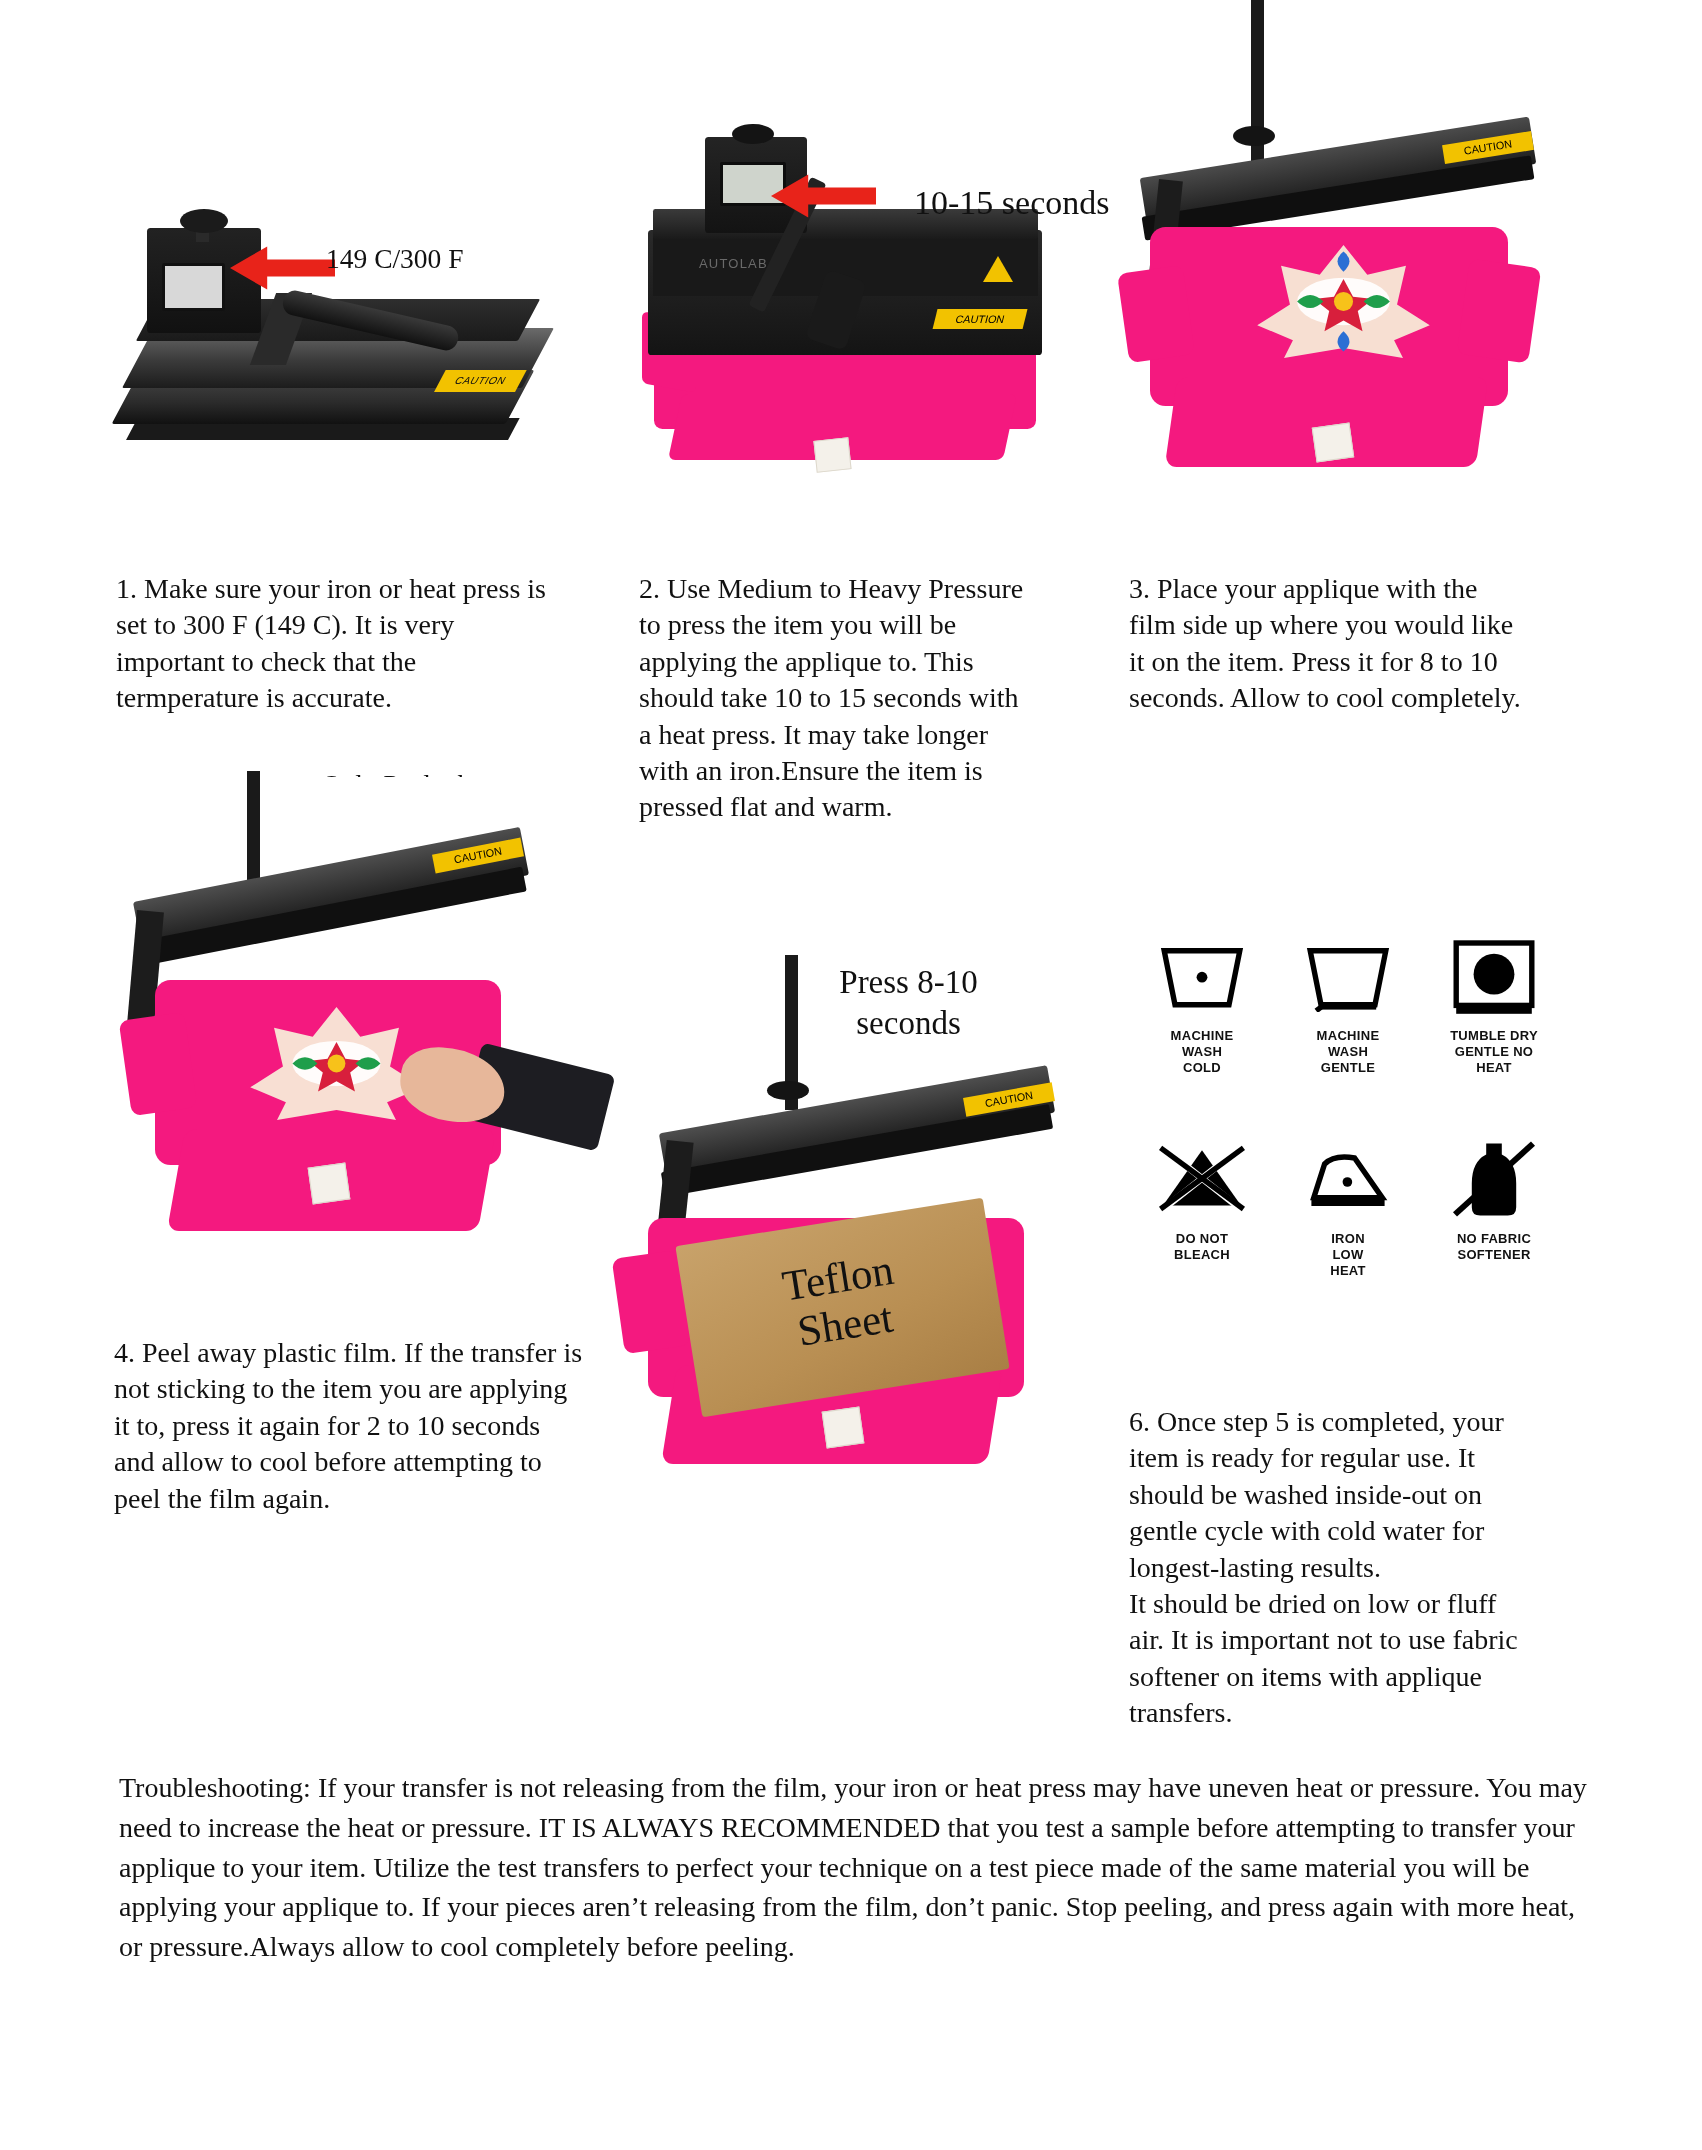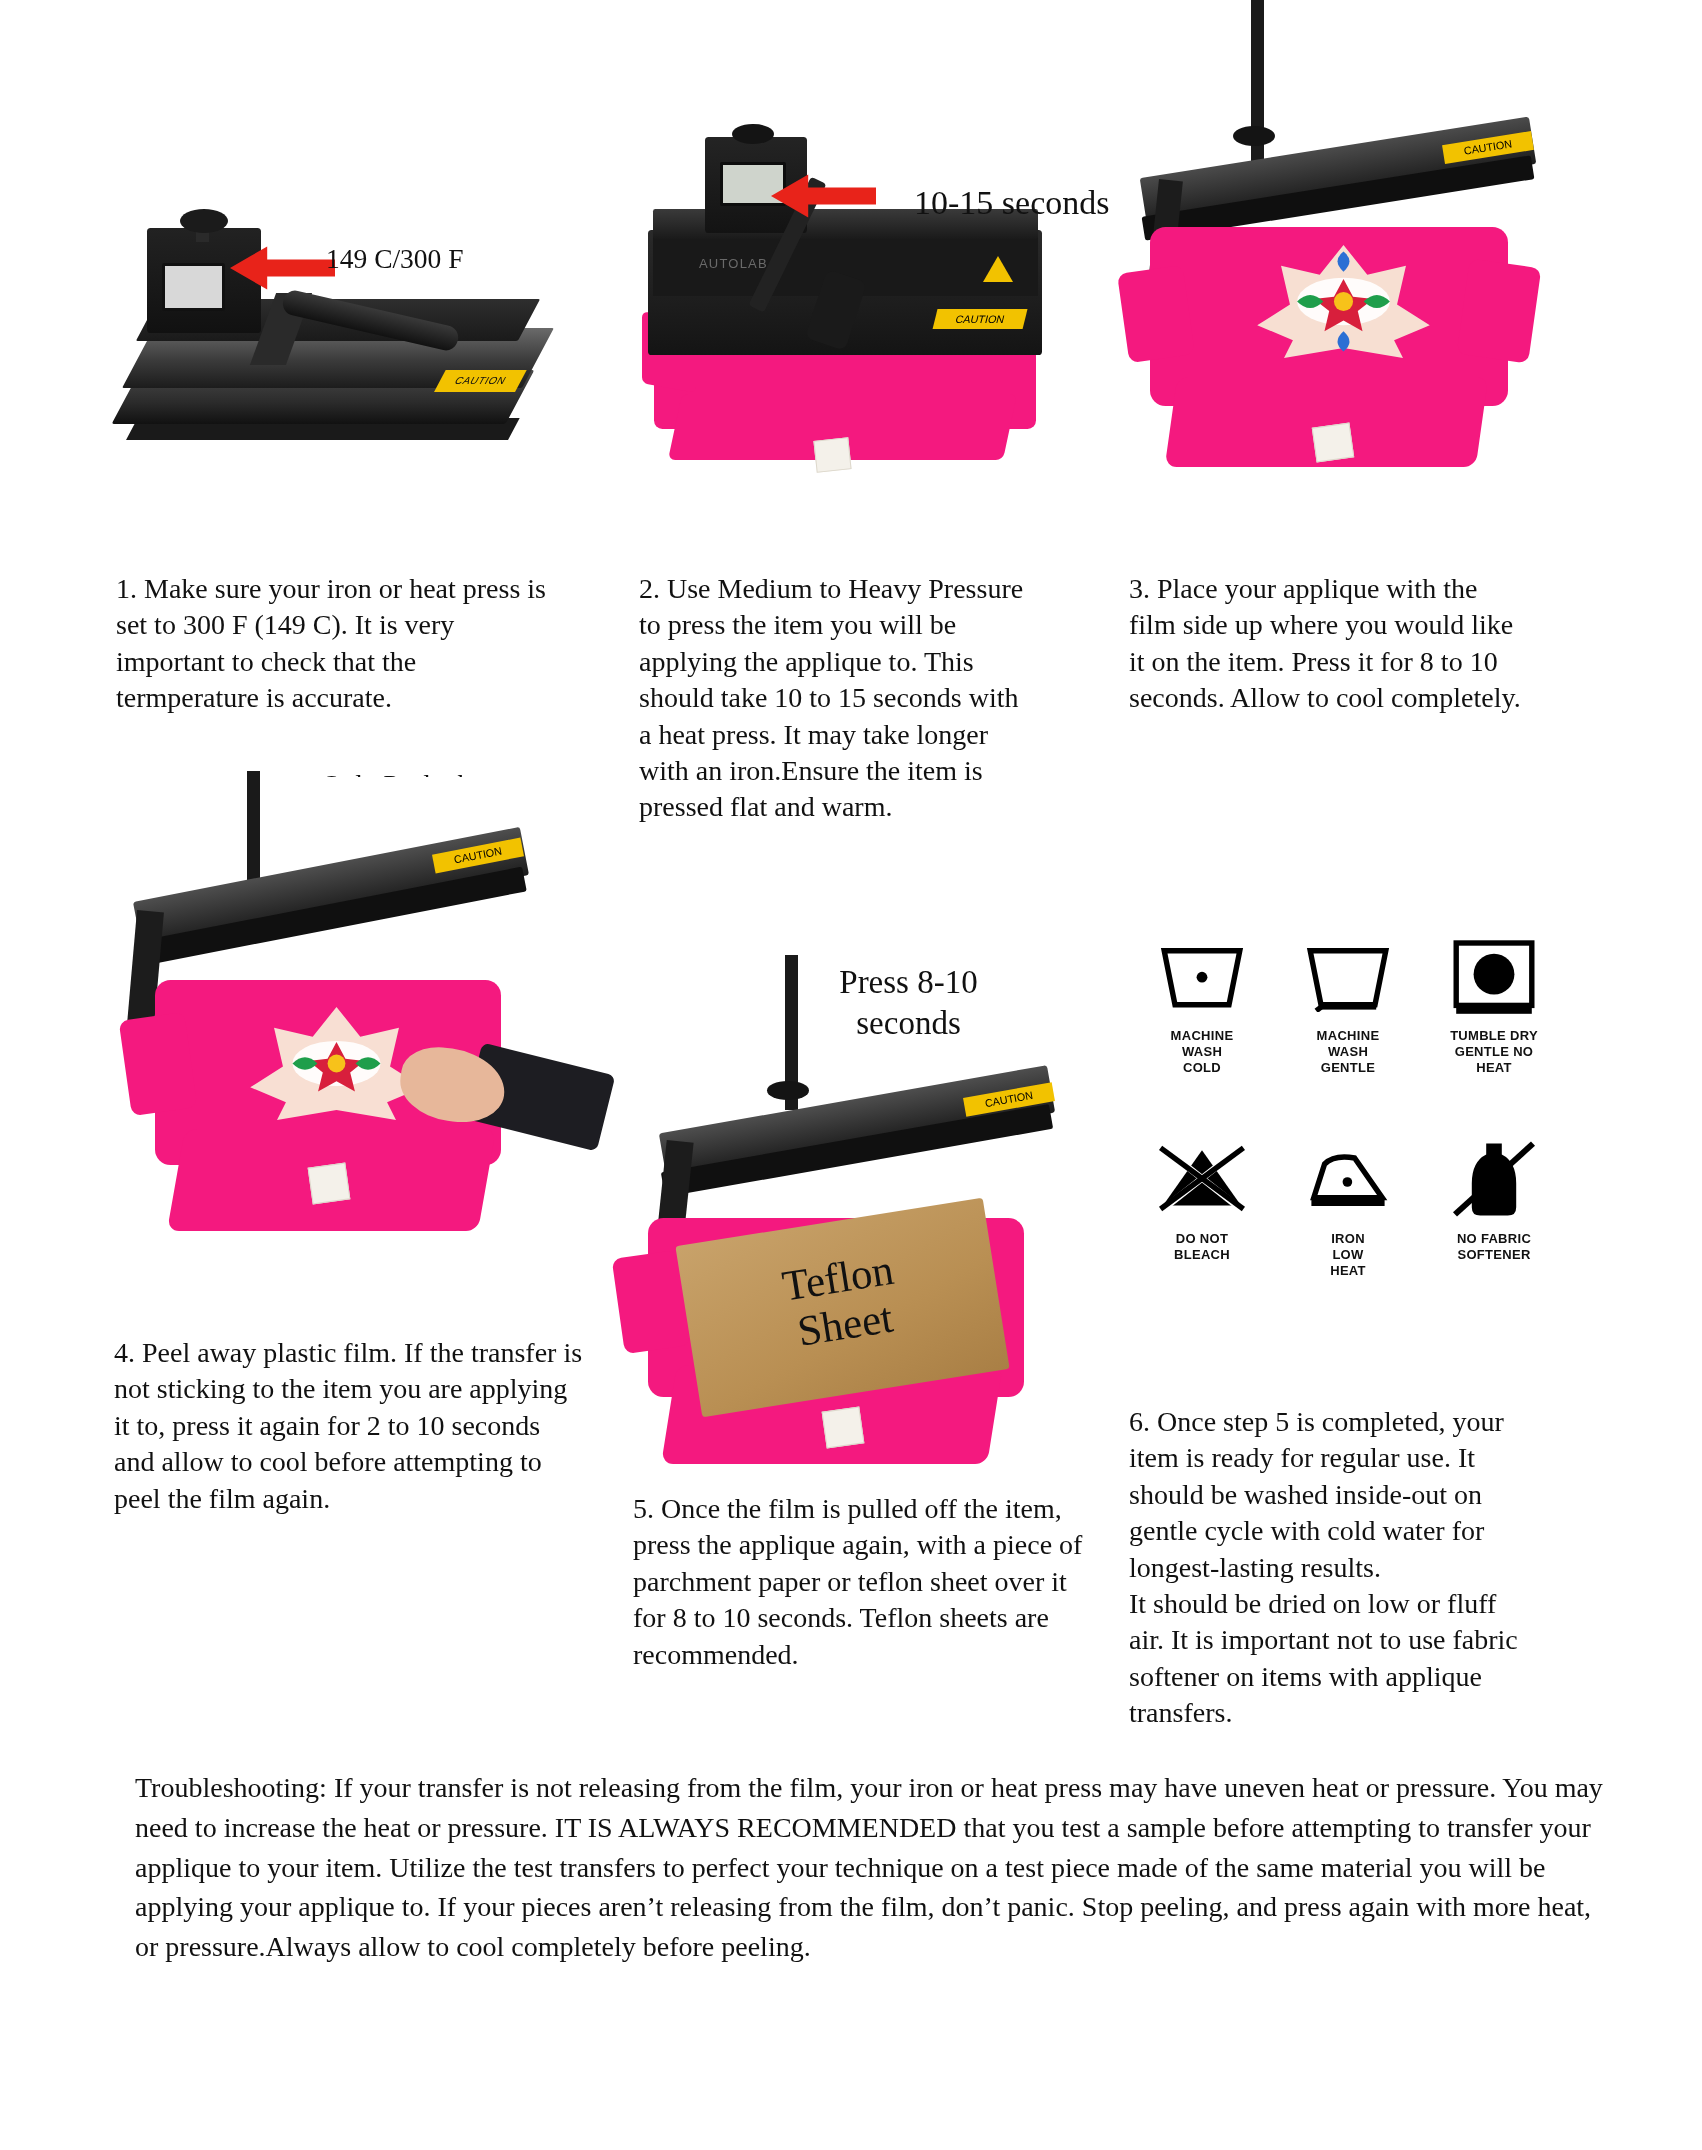--- a/index.html
+++ b/index.html
@@ -207,21 +207,20 @@
     line-height: 1.1;
     text-align: center;
     transform: rotate(-9deg);
   }
 
   .troubleshoot {
     position: absolute;
     font-size: 28px;
     line-height: 1.42;
     color: #111111;
-    margin-left: 16px;
   }
 
   .hand {
     position: absolute;
     background: #e7b79a;
     border-radius: 40% 55% 45% 50%;
   }
   .sleeve {
     position: absolute;
     background: #1d1d22;
@@ -440,21 +439,20 @@
           <line x1="10" y1="124" x2="140" y2="6" stroke="#000" stroke-width="10"></line>
         </svg>
       </div>
       <div class="care-label">NO FABRIC
 SOFTENER</div>
     </div>
   </div>
 
   <div class="caption" style="left:114px; top:1335px; width:472px;">4. Peel away plastic film. If the transfer is not sticking to the item you are applying it to, press  it again for 2 to 10 seconds and allow to cool before attempting to peel the film again.</div>
 
-  <div class="caption" style="left:633px; top:1491px; width:454px;">5. Once the film is pulled off the item, press the applique again, with a piece of parchment paper or teflon sheet over it for 8 to 10 seconds. Teflon sheets are recommended.</div>
 
   <div class="caption" style="left:1129px; top:1404px; width:394px; white-space:pre-line;">6. Once step 5 is completed, your item is ready for regular use. It should be washed inside-out on gentle cycle with cold water for longest-lasting results.
 It should be dried on low or fluff air. It is important not to use fabric softener on items with applique transfers.</div>
 
   <div class="troubleshoot" style="left:119px; top:1768px; width:1470px;">Troubleshooting: If your transfer is not releasing from the film, your iron or heat press may have uneven heat or pressure. You may need to increase the heat or pressure. IT IS ALWAYS RECOMMENDED that you test a sample before attempting to transfer your applique to your item. Utilize the test transfers to perfect your technique on a test piece made of the same material you will be applying your applique to. If your pieces aren’t releasing from the film, don’t panic. Stop peeling, and press again with more heat, or pressure.Always allow to cool completely before peeling.</div>
 
 </div>
 
 
 </body></html>

